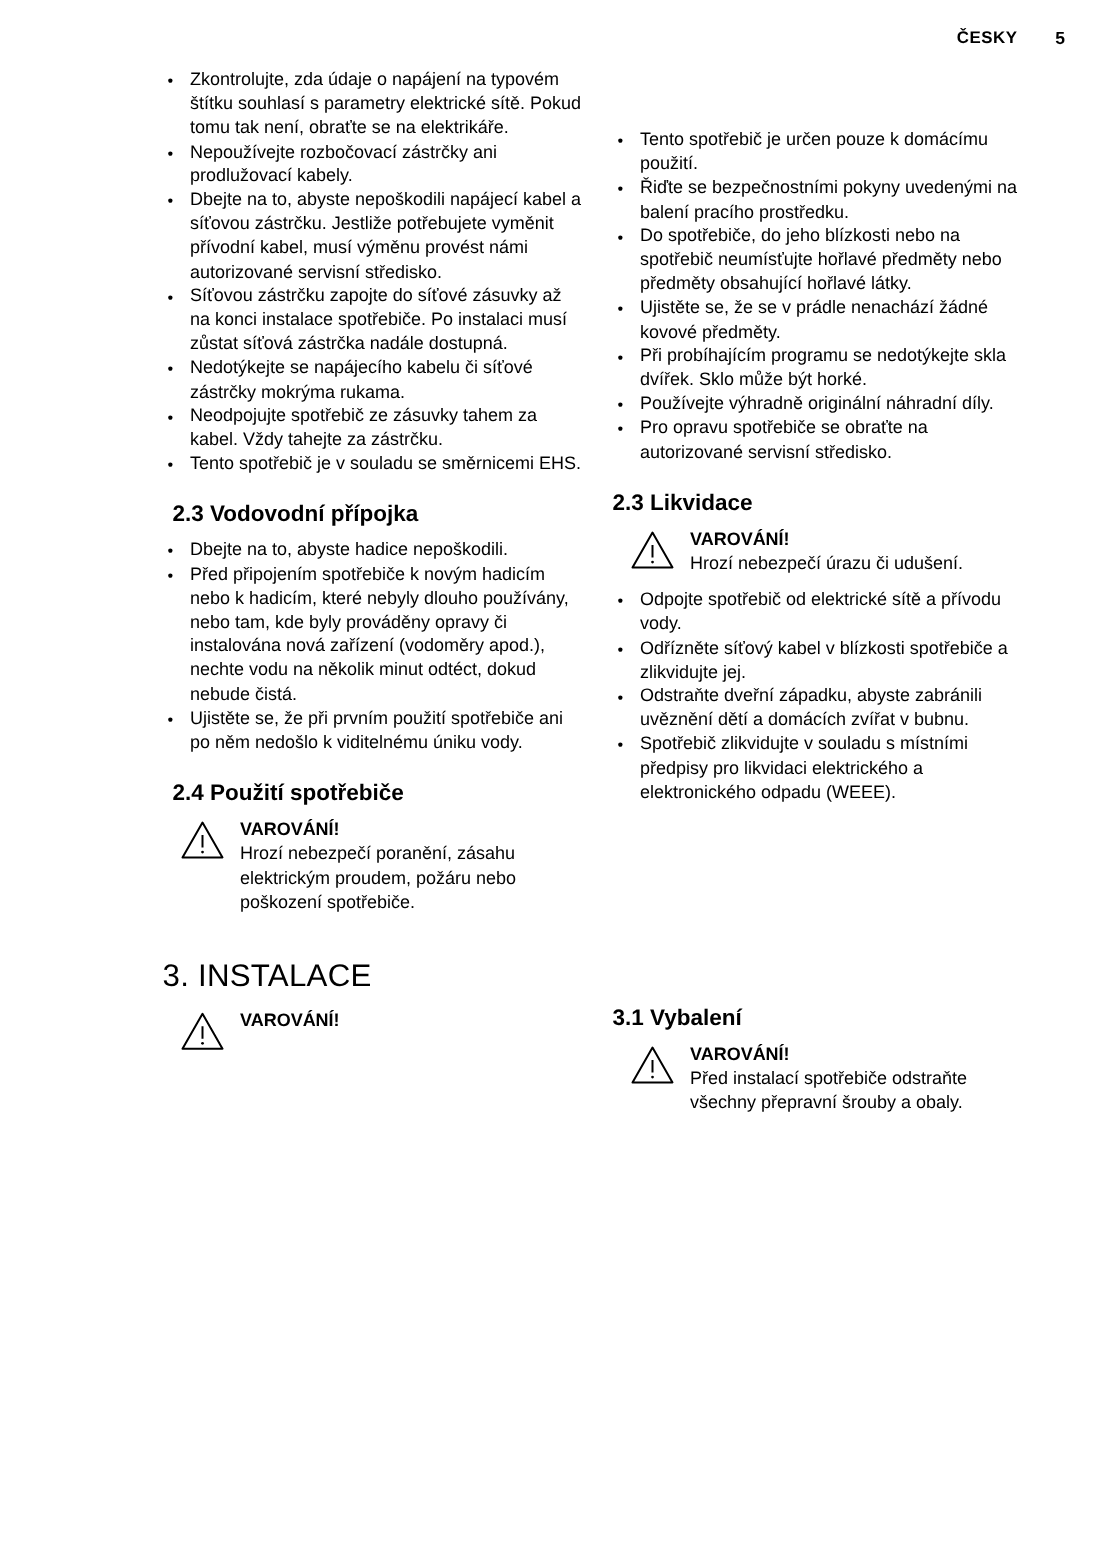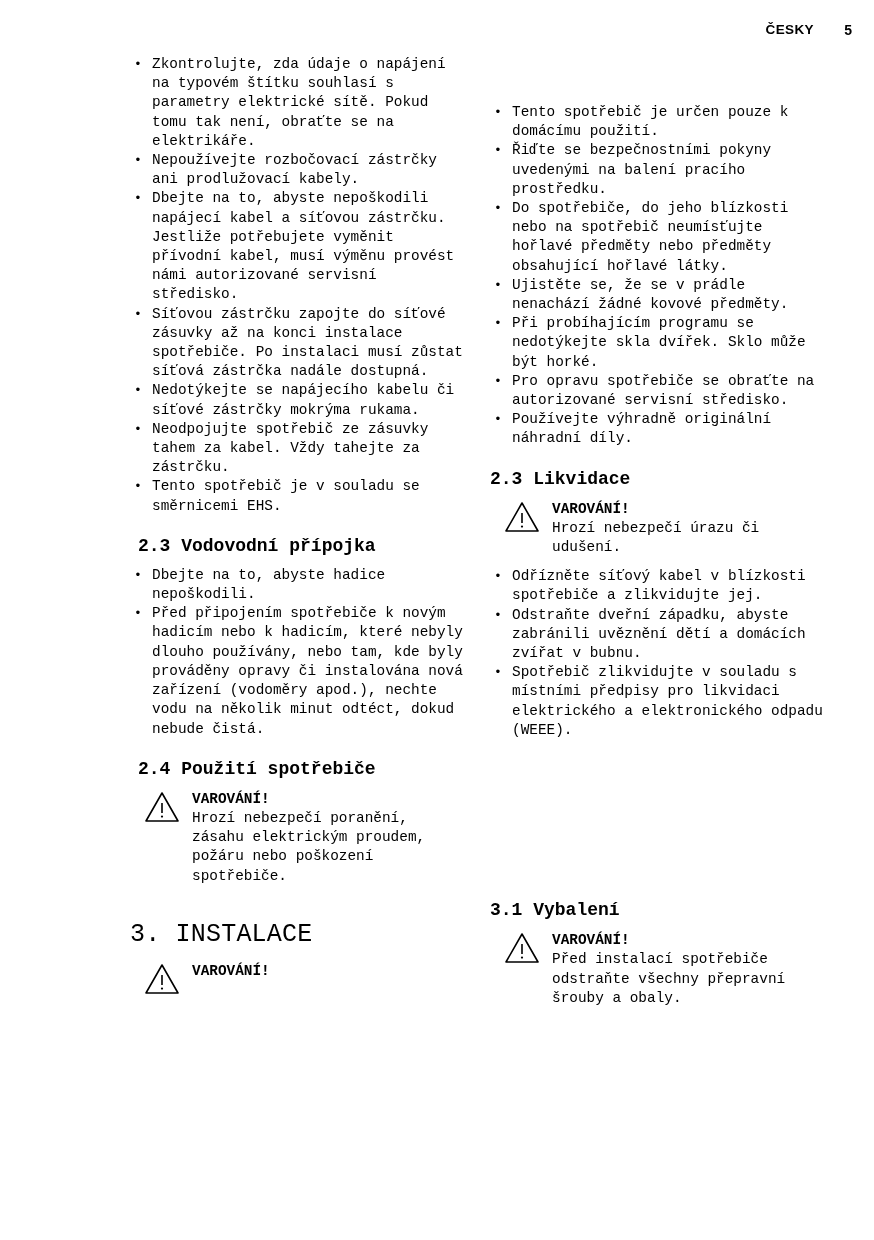--- a/index.html
+++ b/index.html
@@ -44,21 +44,20 @@
     right: 22px;
     top: 0;
     font-size: 14px;
     font-weight: bold;
   }
   
   .col {
     position: absolute;
     top: 55px;
     width: 335px;
-    font-family: Liberation Mono, monospace;
   }
   .col-left { left: 130px; }
   .col-right { left: 490px; margin-top: 48px; }
 
   
   ul.bullets {
     list-style: none;
     margin: 0 0 0 0;
     padding: 0;
   }
@@ -137,20 +136,21 @@
       <li>Nedotýkejte se napájecího kabelu či síťové zástrčky mokrýma rukama.</li>
       <li>Neodpojujte spotřebič ze zásuvky tahem za kabel. Vždy tahejte za zástrčku.</li>
       <li>Tento spotřebič je v souladu se směrnicemi EHS.</li>
     </ul>
 
     <h2 class="section indent">2.3 Vodovodní přípojka</h2>
 
     <ul class="bullets">
       <li>Dbejte na to, abyste hadice nepoškodili.</li>
       <li>Před připojením spotřebiče k novým hadicím nebo k hadicím, které nebyly dlouho používány, nebo tam, kde byly prováděny opravy či instalována nová zařízení (vodoměry apod.), nechte vodu na několik minut odtéct, dokud nebude čistá.</li>
+      <li>Ujistěte se, že při prvním použití spotřebiče ani po něm nedošlo k viditelnému úniku vody.</li>
     </ul>
 
     <h2 class="section indent">2.4 Použití spotřebiče</h2>
 
     <div class="warning">
       <span class="tri">
         <svg width="36" height="32" viewBox="0 0 36 32">
           <polygon points="18,2 34,30 2,30" fill="none" stroke="#000" stroke-width="1.6" stroke-linejoin="round"></polygon>
           <line x1="18" y1="12" x2="18" y2="22" stroke="#000" stroke-width="1.6"></line>
           <circle cx="18" cy="25.6" r="1.1" fill="#000"></circle>
@@ -180,39 +180,40 @@
     <ul class="bullets">
       <li>Tento spotřebič je určen pouze k domácímu použití.</li>
       <li>Řiďte se bezpečnostními pokyny uvedenými na balení pracího prostředku.</li>
       <li>Do spotřebiče, do jeho blízkosti nebo na spotřebič neumísťujte hořlavé předměty nebo předměty obsahující hořlavé látky.</li>
       <li>Ujistěte se, že se v prádle nenachází žádné kovové předměty.</li>
       <li>Při probíhajícím programu se nedotýkejte skla dvířek. Sklo může být horké.</li>
     </ul>
 
 
     <ul class="bullets">
+      <li>Používejte výhradně originální náhradní díly.</li>
       <li>Pro opravu spotřebiče se obraťte na autorizované servisní středisko.</li>
-      <li>Používejte výhradně originální náhradní díly.</li>
     </ul>
 
     <h2 class="section">2.3 Likvidace</h2>
 
     <div class="warning">
       <span class="tri">
         <svg width="36" height="32" viewBox="0 0 36 32">
           <polygon points="18,2 34,30 2,30" fill="none" stroke="#000" stroke-width="1.6" stroke-linejoin="round"></polygon>
           <line x1="18" y1="12" x2="18" y2="22" stroke="#000" stroke-width="1.6"></line>
           <circle cx="18" cy="25.6" r="1.1" fill="#000"></circle>
         </svg>
       </span>
       <div class="wtitle">VAROVÁNÍ!</div>
       <div class="wtext">Hrozí nebezpečí úrazu či udušení.</div>
     </div>
 
     <ul class="bullets">
+      <li>Odpojte spotřebič od elektrické sítě a přívodu vody.</li>
       <li>Odřízněte síťový kabel v blízkosti spotřebiče a zlikvidujte jej.</li>
       <li>Odstraňte dveřní západku, abyste zabránili uvěznění dětí a domácích zvířat v bubnu.</li>
       <li>Spotřebič zlikvidujte v souladu s místními předpisy pro likvidaci elektrického a elektronického odpadu (WEEE).</li>
     </ul>
 
     <div style="height:140px"></div>
 
     <h2 class="section">3.1 Vybalení</h2>
 
     <div class="warning">

